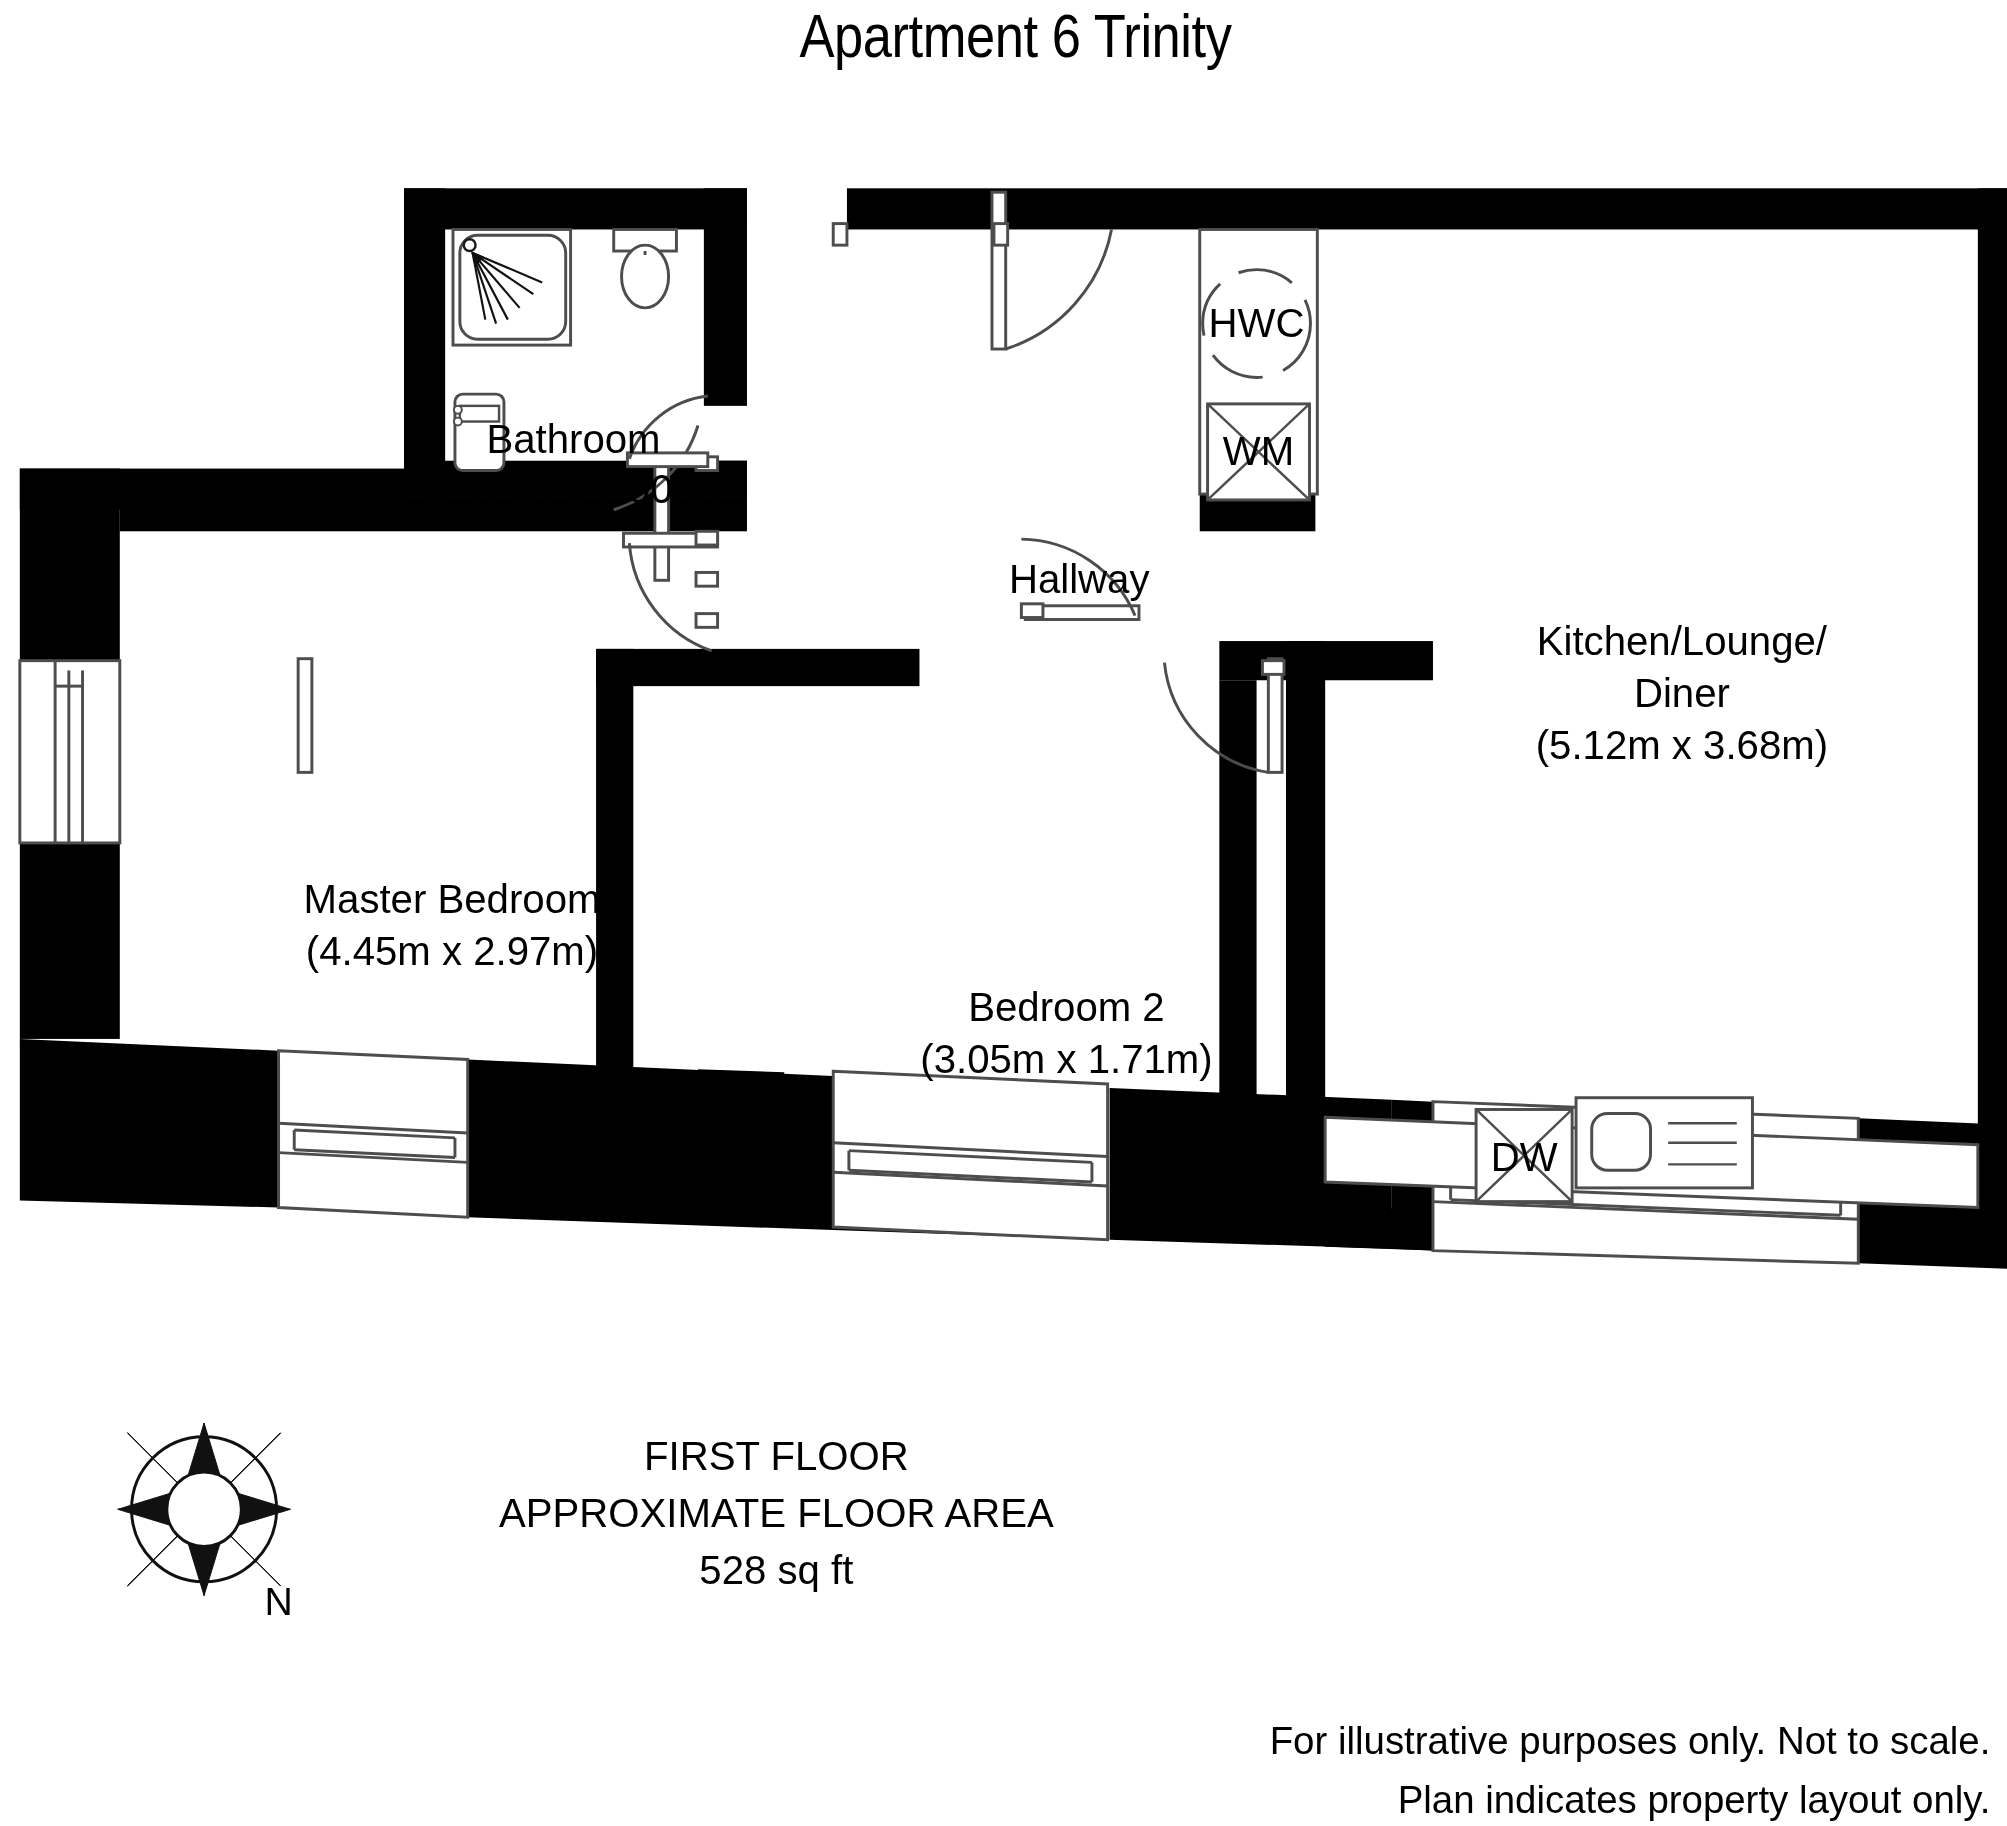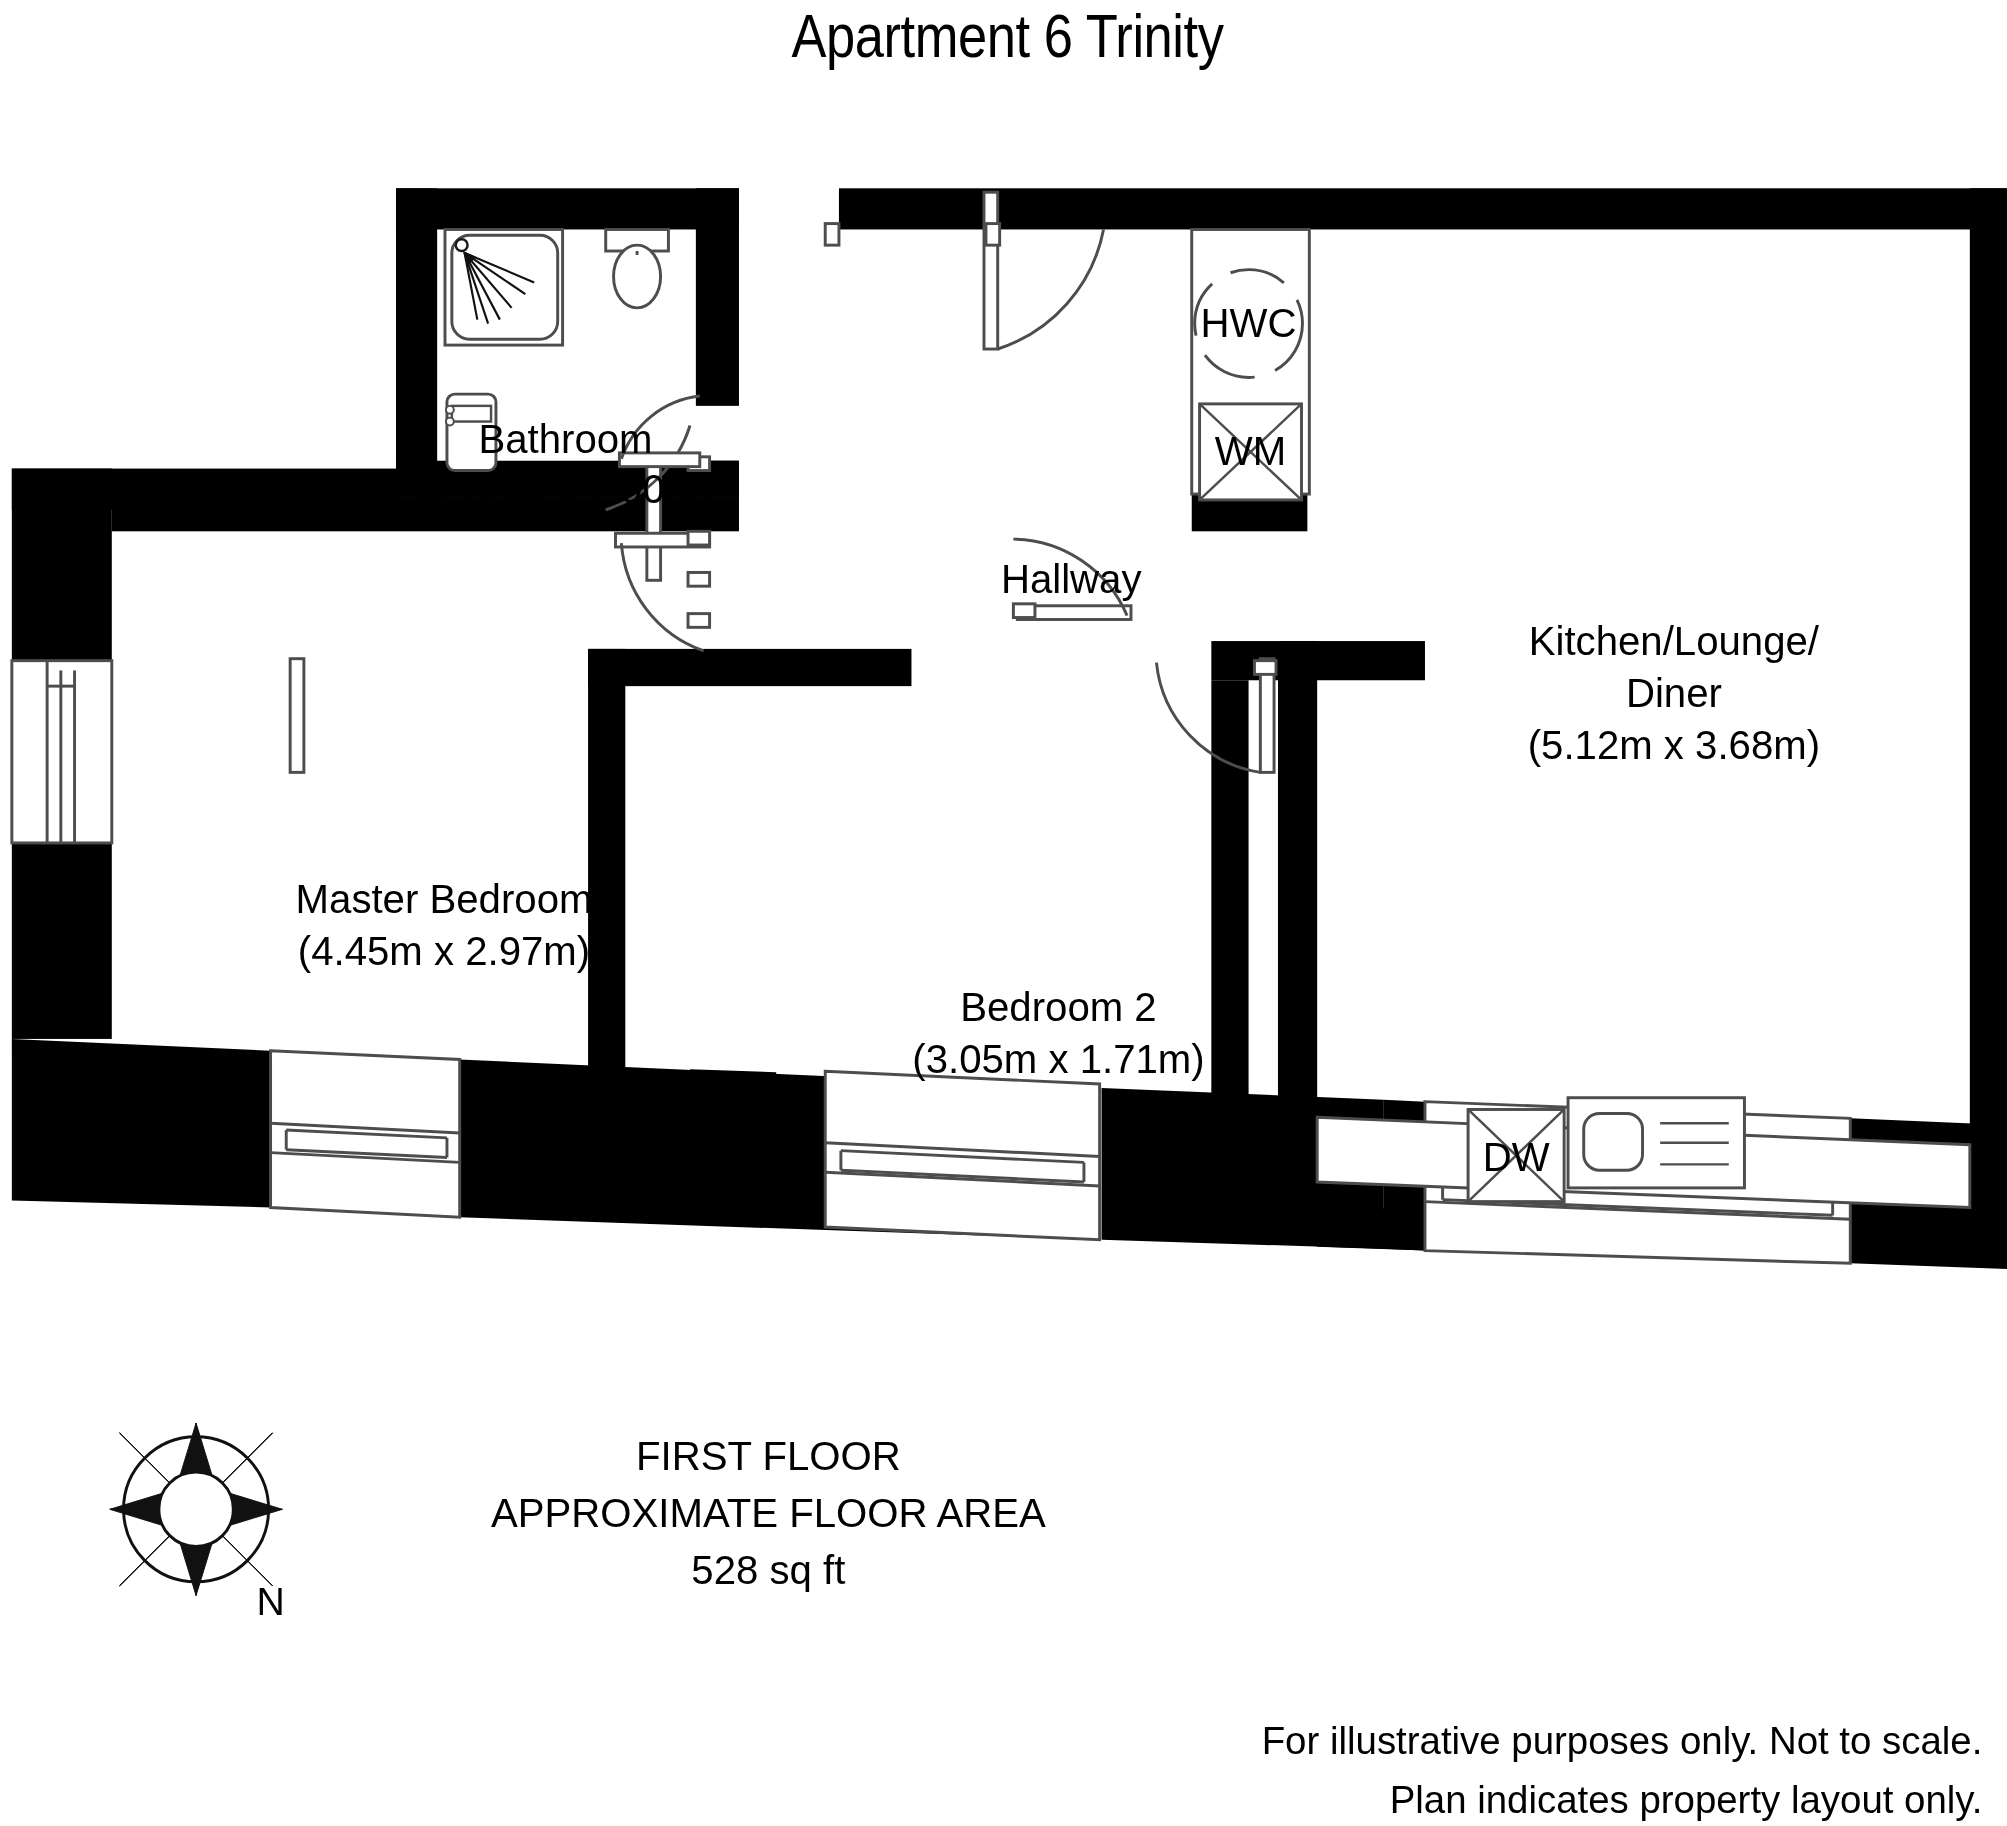--- a/index.html
+++ b/index.html
@@ -10,21 +10,21 @@
   body {
     width: 2007px;
     height: 1826px;
     position: relative;
     font-family: "Liberation Sans", sans-serif;
     color: #000000;
     overflow: hidden;
   }
   #plan-root {
     position: absolute;
-    left: 4px; top: 0;
+    left: 12px; top: 0;
     width: 1750px;
     height: 1826px;
   }
   .title {
     position: absolute;
     left: 0;
     top: 2px;
     width: 2007px;
     text-align: center;
     font-size: 61px;

